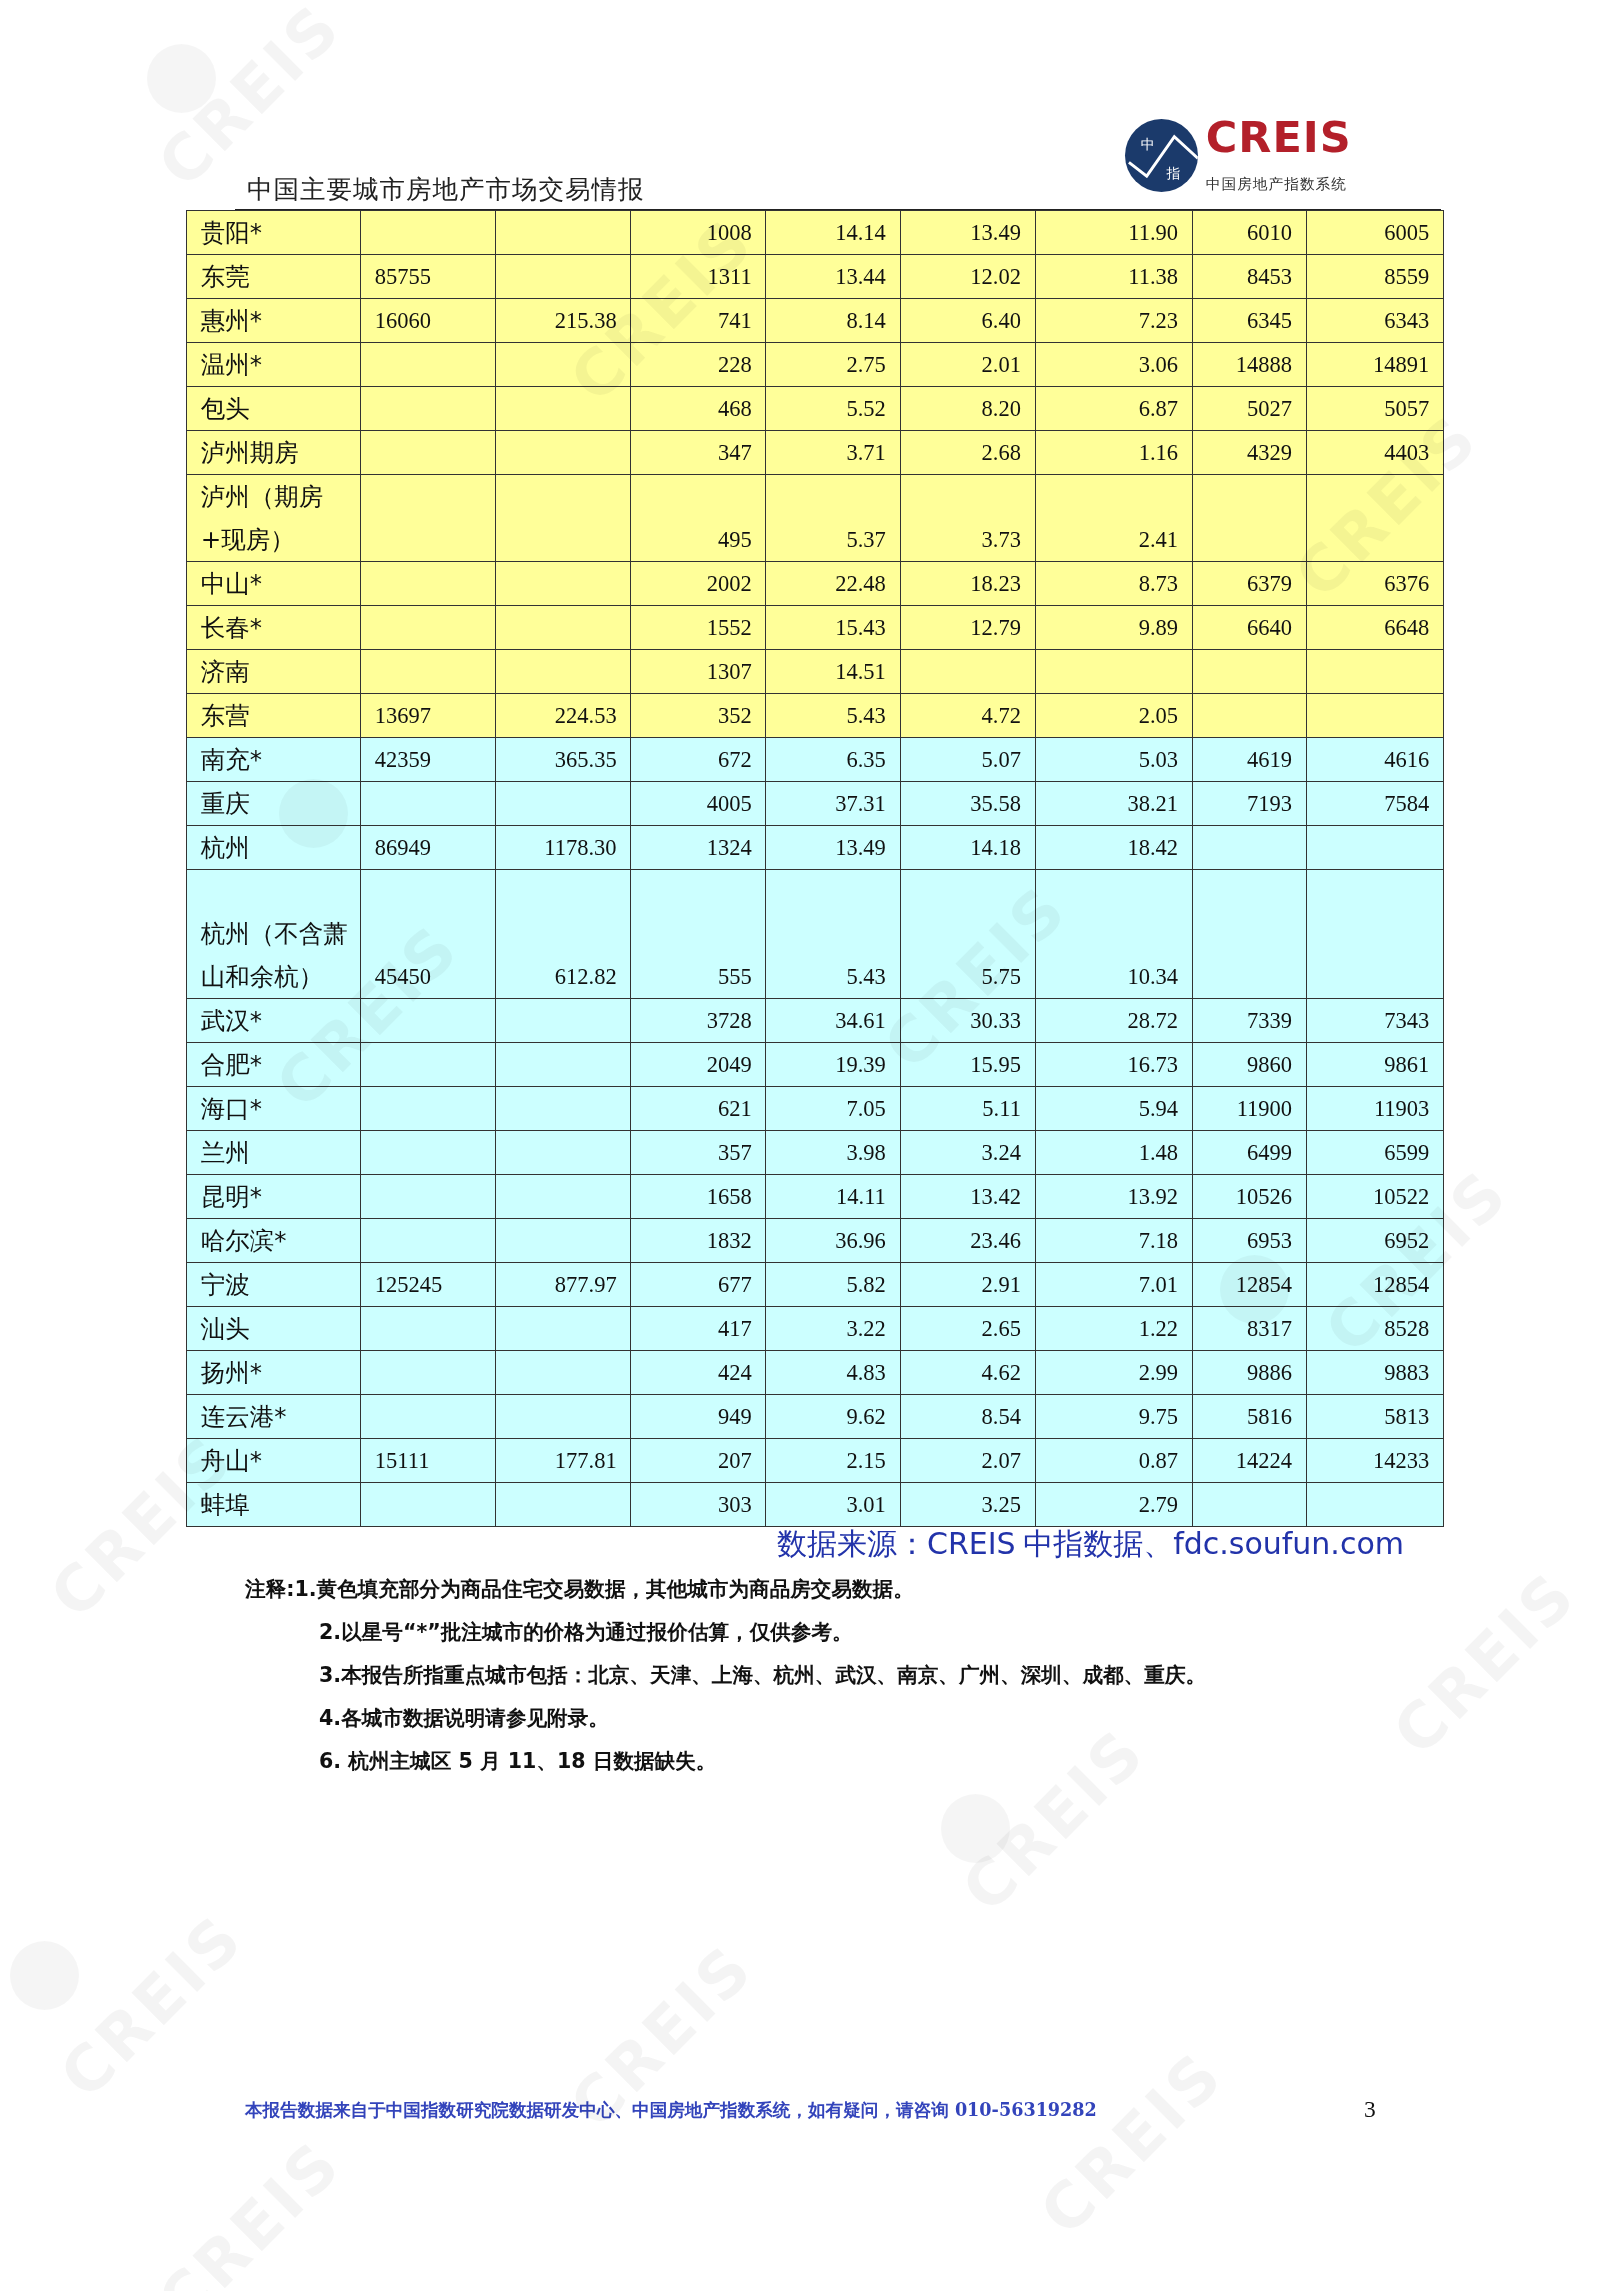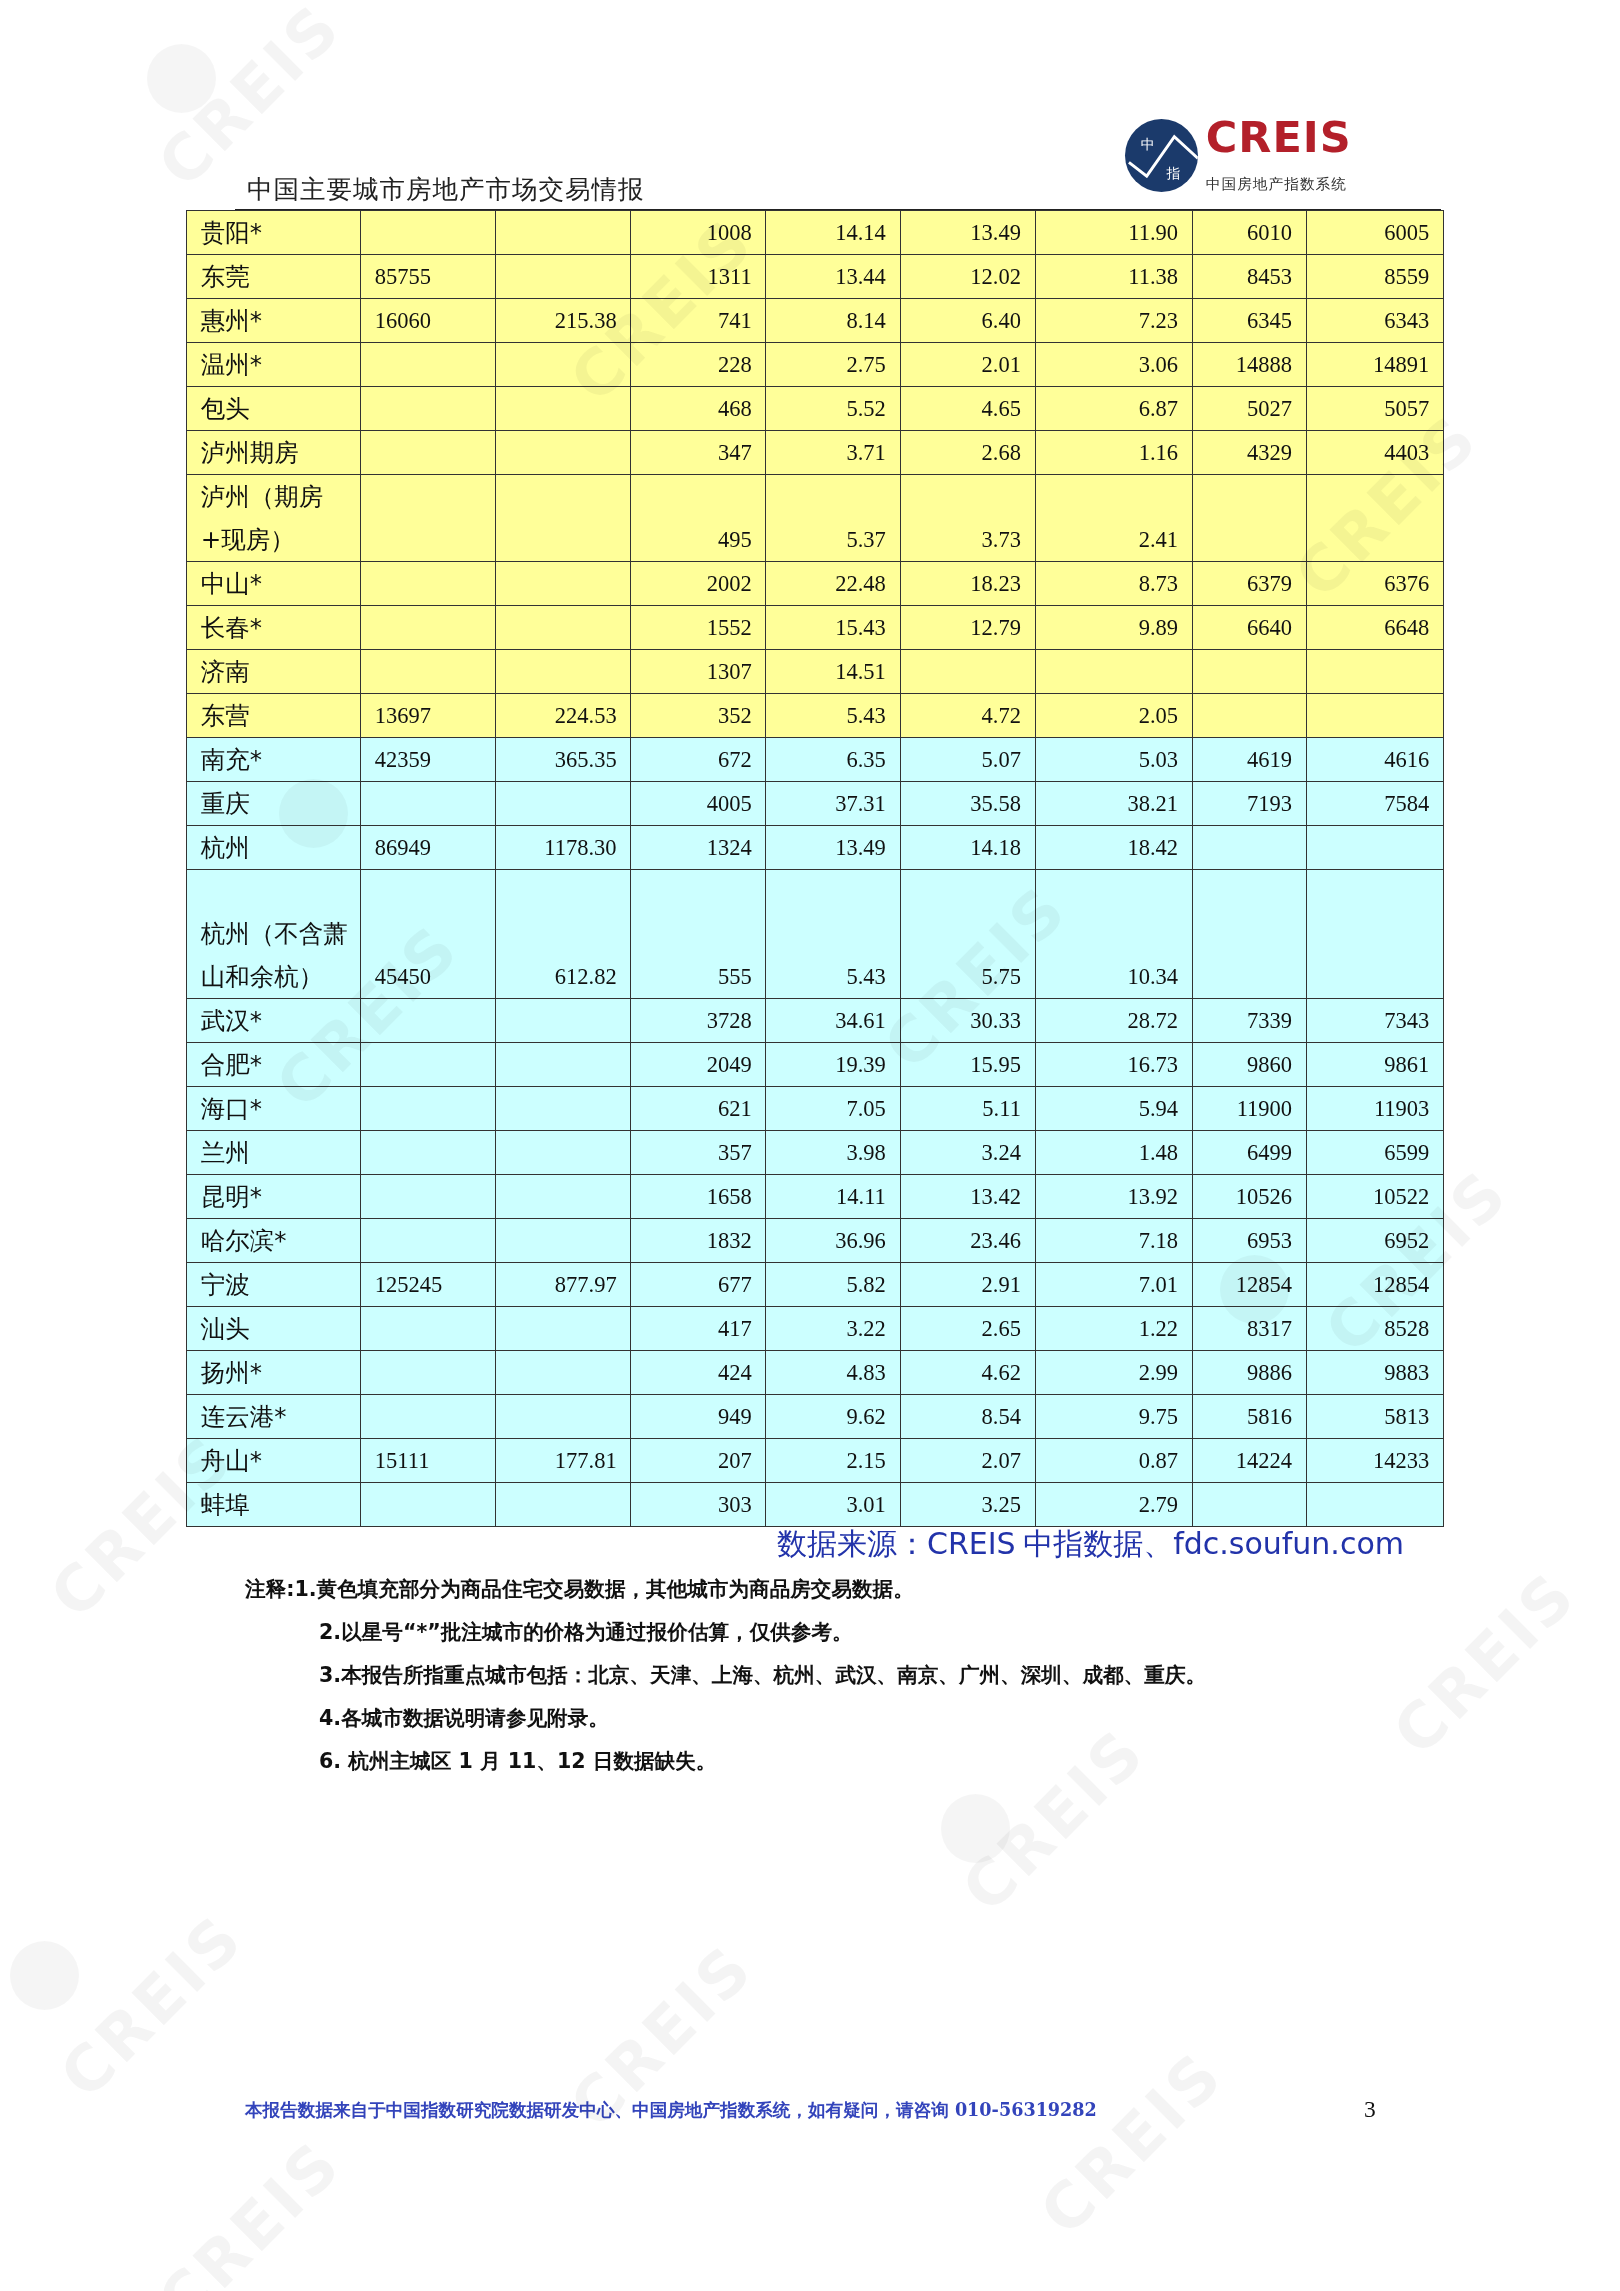--- a/index.html
+++ b/index.html
@@ -137,21 +137,21 @@
         <td class="num">3.06</td>
         <td class="num">14888</td>
         <td class="num">14891</td>
       </tr>
       <tr class="yellow">
         <td class="name">包头</td>
         <td class="c1"></td>
         <td class="num"></td>
         <td class="num">468</td>
         <td class="num">5.52</td>
-        <td class="num">4.65</td>
+        <td class="num">8.20</td>
         <td class="num">6.87</td>
         <td class="num">5027</td>
         <td class="num">5057</td>
       </tr>
       <tr class="yellow">
         <td class="name">泸州期房</td>
         <td class="c1"></td>
         <td class="num"></td>
         <td class="num">347</td>
         <td class="num">3.71</td>
@@ -396,18 +396,18 @@
 
 <div class="source">
   <span>数据来源：</span><span class="latin">CREIS</span><span> 中指数据、</span><span class="latin">fdc.soufun.com</span>
 </div>
 
 <div class="notes">
   <div class="note-line">注释:1.黄色填充部分为商品住宅交易数据，其他城市为商品房交易数据。</div>
   <div class="note-line indent">2.以星号“*”批注城市的价格为通过报价估算，仅供参考。</div>
   <div class="note-line indent">3.本报告所指重点城市包括：北京、天津、上海、杭州、武汉、南京、广州、深圳、成都、重庆。</div>
   <div class="note-line indent">4.各城市数据说明请参见附录。</div>
-  <div class="note-line indent">6.  杭州主城区 1 月 11、12 日数据缺失。</div>
+  <div class="note-line indent">6.  杭州主城区 5 月 11、18 日数据缺失。</div>
 </div>
 
 <div class="footer">本报告数据来自于中国指数研究院数据研发中心、中国房地产指数系统，如有疑问，请咨询 010-56319282</div>
 <div class="page-num">3</div>
 
 
 </body></html>

